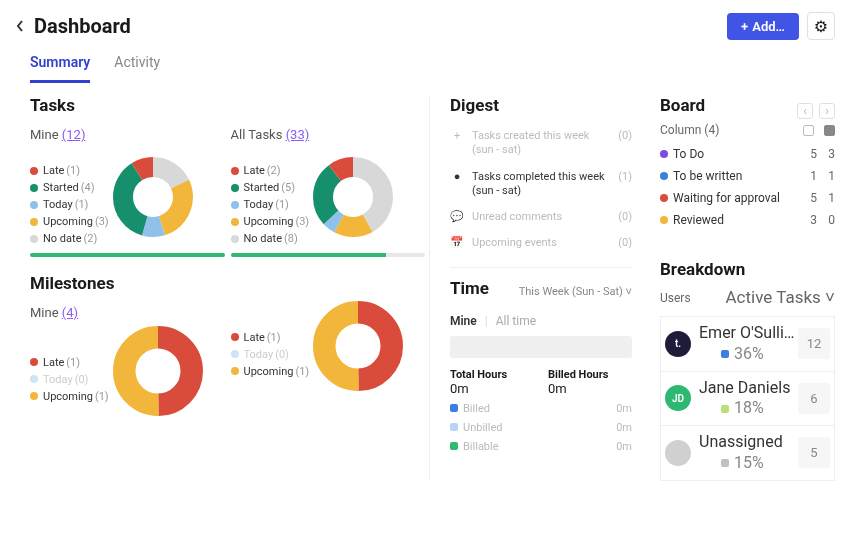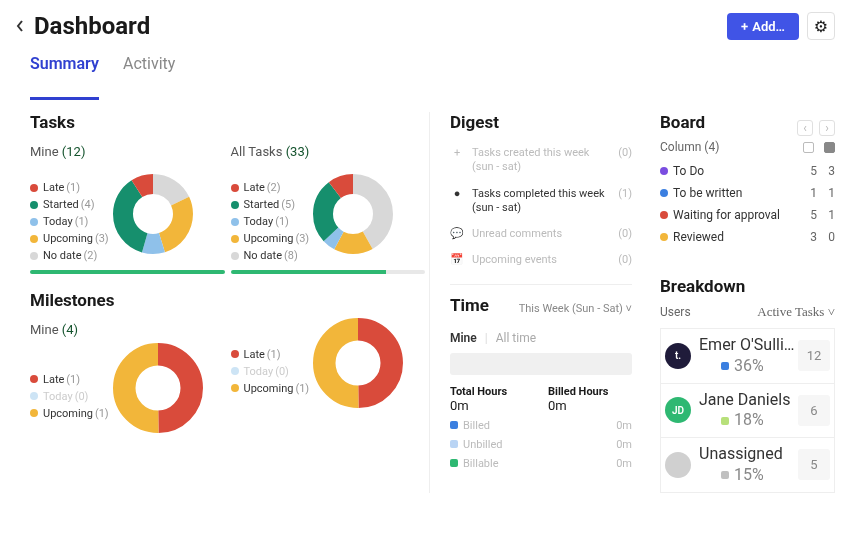--- a/index.html
+++ b/index.html
@@ -1,31 +1,31 @@
 <!DOCTYPE html>
 <html><head>
 <meta charset="utf-8">
 <style>
 * { box-sizing: border-box; margin: 0; padding: 0; }
 body { font-family: -apple-system, BlinkMacSystemFont, "Segoe UI", Roboto, sans-serif; background: #fff; color: #1a1a1a; width: 855px; height: 538px; overflow: hidden; }
 .top { display: flex; align-items: center; padding: 12px 20px 6px 12px; }
 .back { width: 16px; height: 16px; display: flex; align-items: center; justify-content: center; cursor: pointer; margin-right: 6px; }
-.title { font-size: 24px; font-weight: 700; flex: 1; }
+.title { font-size: 20px; font-weight: 700; flex: 1; }
 .add-btn { background:#4054e6; color:#fff; border-radius:4px; padding:6px 14px; font-size:13px; font-weight:600; display:flex; align-items:center; gap:4px; cursor:pointer; }
 .gear { width:28px; height:28px; border:1px solid #e0e0e0; border-radius:4px; display:flex; align-items:center; justify-content:center; margin-left:8px; cursor:pointer; }
 .tabs { display:flex; gap:24px; padding:0 30px 4px; border-bottom:none; }
-.tab { font-size:16px; color:#888; padding:8px 0 24px; cursor:pointer; }
+.tab { font-size:14px; color:#888; padding:8px 0 10px; cursor:pointer; }
 .tab.active { color:#3040d0; font-weight:600; border-bottom:3px solid #3040d0; }
 .grid { display:flex; padding:8px 20px 0 30px; gap:16px; }
 .colA { flex:0 0 400px; border-right:1px solid #eee; padding-right:4px; }
 .colB { flex:0 0 190px; padding:0 4px; }
 .colC { flex:1; padding-left:8px; }
 h3 { font-size:17px; font-weight:700; margin-bottom:8px; }
 .sub { font-size:13px; color:#555; margin:4px 0 6px; }
-.sub .cnt { color:#14532d; }
+.sub .cnt { color:#8b5cf6;text-decoration:underline; }
 .tworow { display:flex; gap:6px; }
 .half { flex:1; }
 .legend { display:flex; flex-direction:column; gap:4px;margin-top:16px; }
 .lrow { display:flex; align-items:center; font-size:11px; }
 .dot { width:8px; height:8px; border-radius:50%; margin-right:5px; flex:none; }
 .lname { color:#333; }
 .lcnt { color:#999; margin-left:2px; }
 .lrow.dim .lname, .lrow.dim .lcnt { color:#ccc; }
 .legendbox { display:flex; align-items:center; gap:4px; }
 .donut { width:80px; height:80px; flex:none; }
@@ -54,21 +54,21 @@
 .board-head { display:flex; align-items:center; font-size:12px; margin-bottom:6px; }
 .board-head .lbl { flex:1; color:#666; }
 .board-head .box { width:11px; height:11px; border:1px solid #bbb; border-radius:2px; margin-left:10px; }
 .board-head .box.checked { background:#888; border-color:#888; position:relative; }
 .brow { display:flex; align-items:center; font-size:12px; padding:4px 0; }
 .brow .dot { width:8px; height:8px; }
 .brow .bname { flex:1; color:#333; }
 .brow .n { width:18px; text-align:right; color:#666; }
 .nav-arrow { color:#bbb; font-size:12px; border:1px solid #e0e0e0; border-radius:3px; width:16px; height:16px; display:inline-flex; align-items:center; justify-content:center; margin-left:2px; cursor:pointer; }
 .bd-head { display:flex; align-items:center; font-size:12px; color:#666; margin:6px 0 8px; }
-.bd-head .r { margin-left:auto; font-size:13px;font-family:Liberation Serif, serif; }
+.bd-head .r { margin-left:auto; font-size:17px; }
 .urow { display:flex; align-items:center; padding:6px 4px; border:1px solid #eee; border-top:none; }
 .urow:first-of-type { border-top:1px solid #eee; }
 .avatar { width:26px; height:26px; border-radius:50%; display:flex; align-items:center; justify-content:center; color:#fff; font-size:10px; font-weight:600; margin-right:8px; flex:none; }
 .uinfo { flex:1; font-size:16px; line-height:1.3; }
 .uname { color:#333; }
 .upct { color:#888; display:flex; align-items:center;padding-left:22px; }
 .ucnt { width:32px; text-align:center; background:#f6f6f6; border-radius:3px; font-size:13px; color:#888; padding:8px 0; }
 .milestone-donut { width:90px; height:90px; }
 .flexrow { display:flex; align-items:center; justify-content:space-between; }
 </style>

